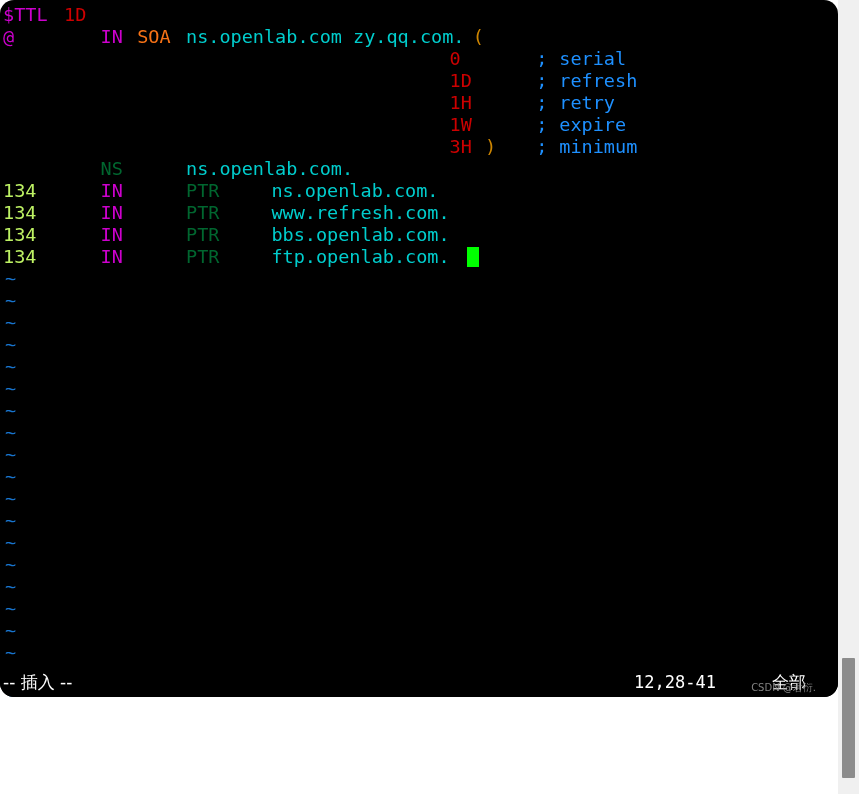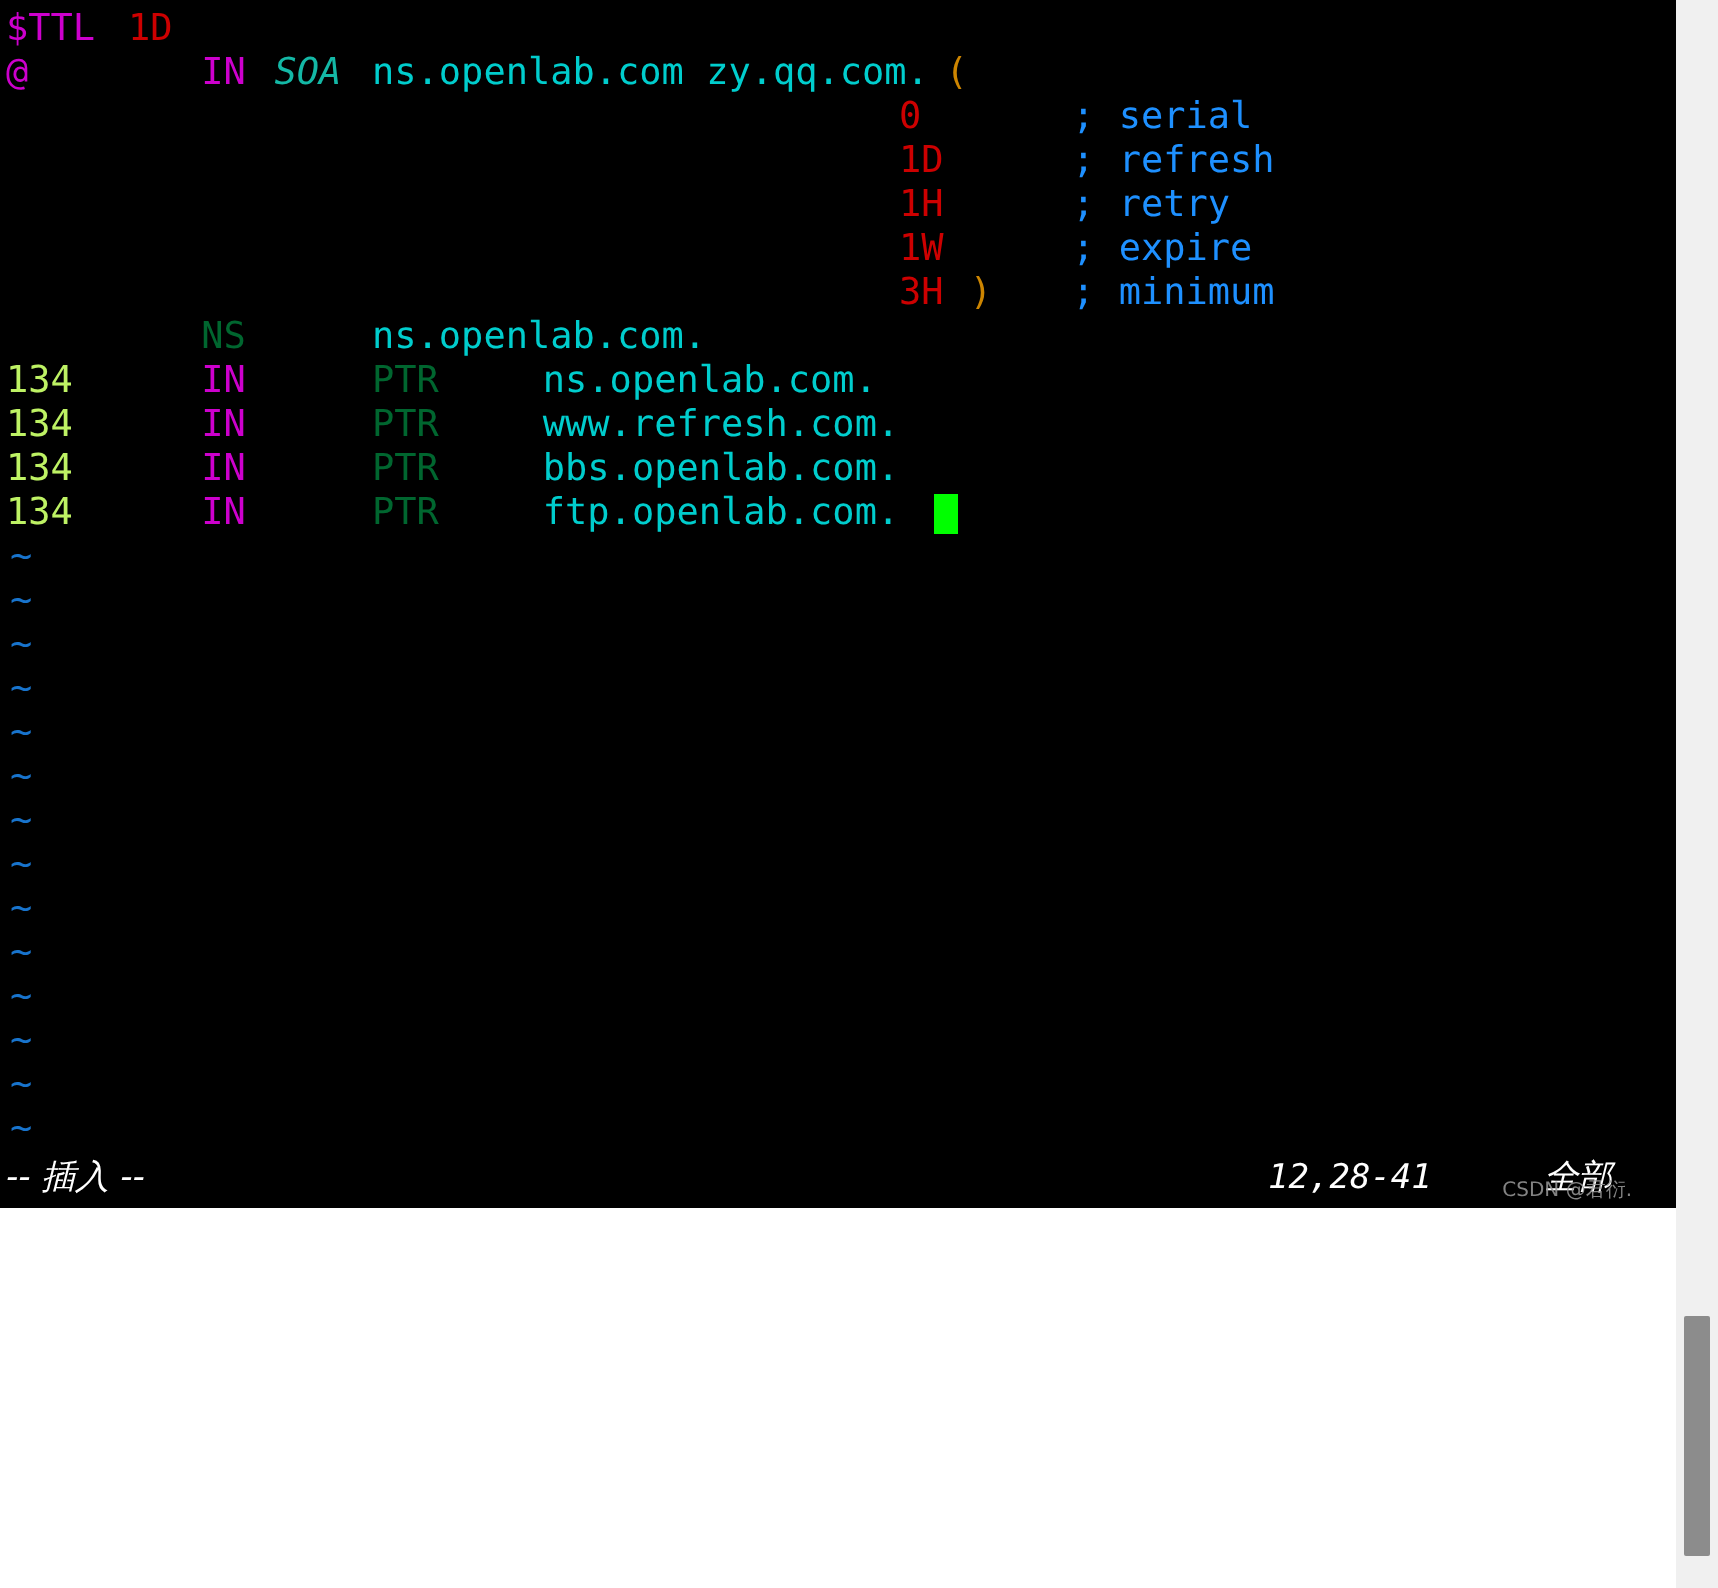--- a/index.html
+++ b/index.html
@@ -12,23 +12,24 @@
     height: 794px;
     overflow: hidden;
     font-family: "DejaVu Sans Mono", monospace;
   }
 
   #terminal {
     position: absolute;
     left: 0;
     top: 0;
     width: 838px;
-    height: 604px;
+    height: 697px;
     background: #000000;
     overflow: hidden;
+    border-radius: 14px;
   }
 
   
   .line {
     position: absolute;
     left: 0;
     white-space: pre;
     font-family: "DejaVu Sans Mono", monospace;
     font-size: 18.5px;
     line-height: 22px;
@@ -40,21 +41,21 @@
     white-space: pre;
     font-family: "DejaVu Sans Mono", monospace;
     font-size: 18.5px;
     line-height: 22px;
     top: 0;
   }
 
   
   .c-magenta   { color: #cd00cd; }
   .c-red       { color: #cd0000; }
-  .c-green     { color: #14b8a6; font-style: italic; }
+  .c-green     { color: #f97316; }
   .c-darkgreen { color: #00662f; }
   .c-cyan      { color: #00cdcd; text-align: center; }
   .c-blue      { color: #1e90ff; }
   .c-yellow    { color: #bef264; }
   .c-orange    { color: #cd8500; }
 
   .tilde {
     position: absolute;
     left: 5px;
     white-space: pre;
@@ -72,21 +73,20 @@
   }
 
   
   #statusline {
     position: absolute;
     left: 0;
     bottom: 0;
     width: 838px;
     height: 30px;
     background: #000000;
-    font-style: italic;
   }
   .status-text {
     position: absolute;
     color: #ffffff;
     font-family: "DejaVu Sans Mono", monospace;
     font-size: 17px;
     line-height: 22px;
     white-space: pre;
   }
   .status-cjk {

